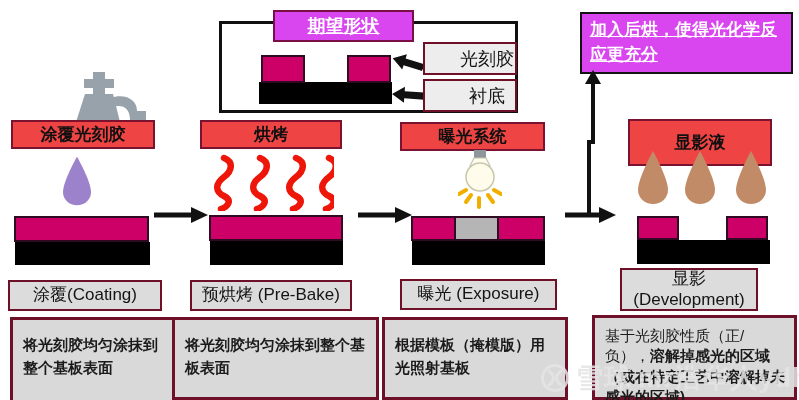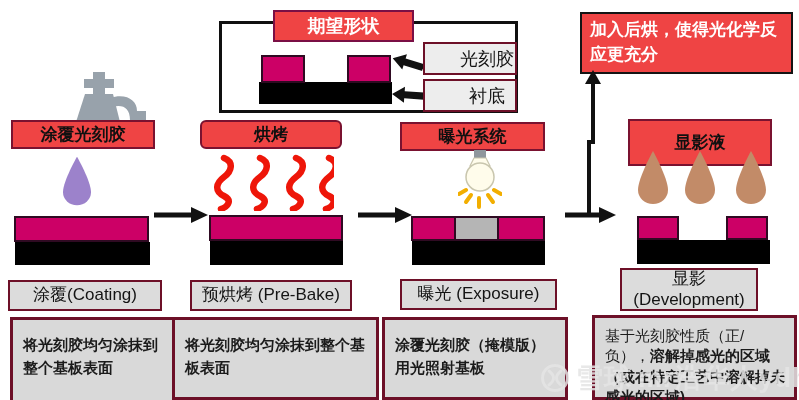--- a/index.html
+++ b/index.html
@@ -8,22 +8,23 @@
     font-family:"Liberation Sans","DejaVu Sans",sans-serif;color:#111;
   }
   .abs{position:absolute;}
   
   .hdr{
     background:#ef4444;border:2px solid #7a1230;display:flex;align-items:center;justify-content:center;
     font-size:17px;font-weight:600;color:#101010;box-sizing:border-box;
   }
   
   .pinkbox{
-    background:#ef4444;color:#fff;font-weight:bold;display:flex;align-items:center;justify-content:center;
+    background:#d946ef;color:#fff;font-weight:bold;display:flex;align-items:center;justify-content:center;
     box-sizing:border-box;
+    text-decoration:underline;
   }
   
   .steplabel{
     background:#dcdcdc;border:2px solid #6d1028;display:flex;flex-direction:column;align-items:center;justify-content:center;
     font-size:17px;color:#141414;box-sizing:border-box;line-height:1.2;text-align:center;
   }
   
   .desc{
     background:#d9d9d9;border:3px solid #6d1028;box-sizing:border-box;
     font-size:15px;font-weight:bold;color:#1b1b1b;line-height:1.5;padding:14px 8px 4px 10px;
@@ -72,21 +73,21 @@
   <div class="abs tagbox" style="left:423px;top:42px;width:94px;height:33px;z-index:3;">
     <span>光刻胶</span>
   </div>
   <div class="abs tagbox" style="left:423px;top:79px;width:94px;height:33px;z-index:3;">
     <span>衬底</span>
   </div>
 
   <div class="abs hdr" style="left:11px;top:120px;width:144px;height:29px;z-index:2;">
     <span>涂覆光刻胶</span>
   </div>
-  <div class="abs hdr" style="left:200px;top:120px;width:142px;height:29px;border-radius:6px;">
+  <div class="abs hdr" style="left:200px;top:120px;width:142px;height:29px;">
     <span>烘烤</span>
   </div>
   <div class="abs hdr" style="left:400px;top:122px;width:145px;height:29px;">
     <span>曝光系统</span>
   </div>
   <div class="abs hdr" style="left:628px;top:119px;width:144px;height:47px;">
     <span>显影液</span>
   </div>
 
   <svg class="abs" style="left:52px;top:70px;width:95px;height:52px;z-index:1;" viewBox="0 0 95 52">
@@ -176,21 +177,21 @@
     <span>(Development)</span>
   </div>
 
   <div class="abs desc" style="left:10px;top:317px;width:165px;height:106px;">
     <span>将光刻胶均匀涂抹到整个基板表面</span>
   </div>
   <div class="abs desc" style="left:172px;top:317px;width:207px;height:83px;">
     <span>将光刻胶均匀涂抹到整个基板表面</span>
   </div>
   <div class="abs desc" style="left:382px;top:317px;width:186px;height:83px;">
-    <span>涂覆光刻胶（掩模版）用光照射基板</span>
+    <span>根据模板（掩模版）用光照射基板</span>
   </div>
   <div class="abs desc" style="left:592px;top:315px;width:205px;height:85px;padding-top:8px;line-height:1.35;">
     <span style="font-weight:normal;">基于光刻胶性质（正/负），</span><span>溶解掉感光的区域（或在特定工艺中溶解掉未感光的区域)</span>
   </div>
 
   <div class="abs wm" style="left:540px;top:360px;">
     <svg width="30" height="30" viewBox="0 0 30 30">
       <circle cx="15" cy="15" r="12.5" fill="none" stroke="rgba(228,228,228,0.85)" stroke-width="3"></circle>
       <path d="M9,8 C15,12.5 15,17.5 9,22 M21,8 C15,12.5 15,17.5 21,22" fill="none" stroke="rgba(228,228,228,0.85)" stroke-width="3" stroke-linecap="round"></path>
     </svg>

